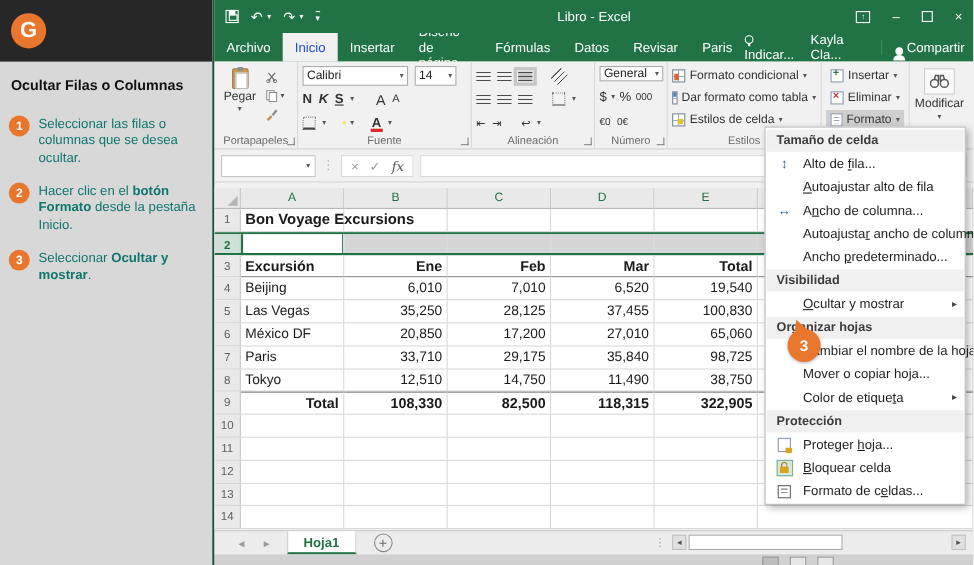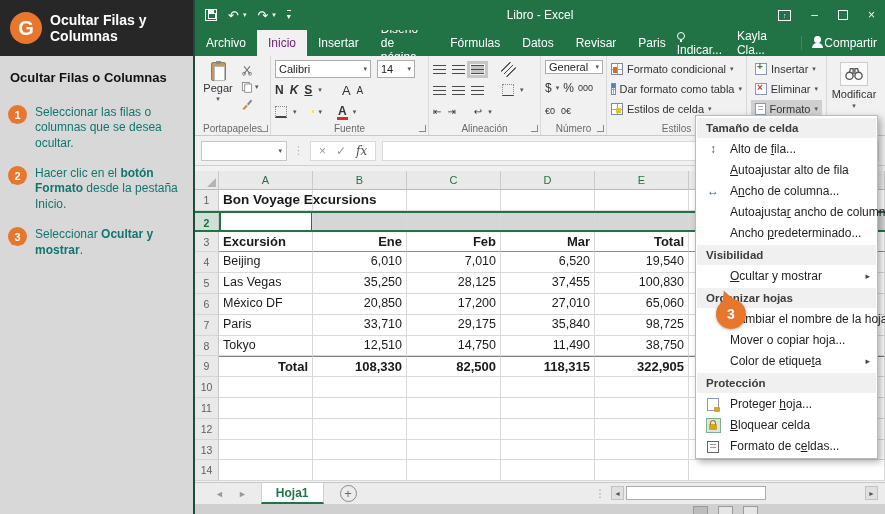--- a/index.html
+++ b/index.html
@@ -29,27 +29,27 @@
   .qbtn { font-size:13px; line-height:1; }
   .qdd { font-size:7px; margin-left:-7px; }
   .qat-custom { font-size:8px; border-top:1px solid #fff; padding-top:1px; }
   .win-title { position:absolute; left:0; right:0; text-align:center; pointer-events:none; }
   .win-ctrls { margin-left:auto; display:flex; align-items:center; gap:20px; font-size:12px; }
   .ribbonopt { width:13px; height:11px; border:1px solid #fff; font-size:7px; text-align:center; line-height:9px; }
   .maxbox { width:10px; height:10px; border:1px solid #fff; }
 
   .tabrow { height:26px; background:#217346; display:flex; align-items:stretch; color:#fff; font-size:12px; flex-shrink:0; }
   .rtab { padding:0 11px; display:flex; align-items:center; cursor:default; }
-  .rtab.sel { background:#f1f1f1; color:#701a75;text-align:right; }
+  .rtab.sel { background:#f1f1f1; color:#1d4ed8;text-align:right; }
   .tab-right { margin-left:auto; display:flex; align-items:center; gap:13px; padding-right:8px; }
   .bulb { width:8px; height:8px; border:1px solid #fff; border-radius:50%; display:inline-block; position:relative; margin-right:3px; }
   .bulb::after { content:""; position:absolute; left:2px; bottom:-3px; width:2px; height:2px; background:#fff; }
   .person { width:7px; height:7px; background:#fff; border-radius:50%; display:inline-block; margin-right:3px; position:relative; }
   .person::after { content:""; position:absolute; top:7px; left:-2px; width:11px; height:5px; background:#fff; border-radius:5px 5px 0 0; }
-  .share { display:flex; align-items:flex-start; padding-left:12px; border-left:1px solid #3b8a60; }
+  .share { display:flex; align-items:flex-end; padding-left:12px; border-left:1px solid #3b8a60; }
 
   
   .ribbon { height:80px; background:#f1f1f1; border-bottom:1px solid #c8c8c8; display:flex; font-size:11px; color:#333; flex-shrink:0; }
   .rgroup { position:relative; border-right:1px solid #d9d9d9; padding:4px 4px 14px 4px; display:flex; gap:4px; }
   .glabel { position:absolute; bottom:1px; left:0; right:0; text-align:center; font-size:10px; color:#6a6a6a; }
   .launcher { position:absolute; right:2px; bottom:3px; width:7px; height:7px; border-right:1px solid #888; border-bottom:1px solid #888; }
   .paste { display:flex; flex-direction:column; align-items:center; width:38px; padding-top:2px; gap:1px; }
   .clipboard { width:15px; height:19px; background:#c9995c; border:1px solid #9e7843; border-radius:2px; position:relative; }
   .clipboard::before { content:""; position:absolute; left:2px; top:3px; width:9px; height:13px; background:#fff; border:1px solid #bbb; }
   .clipboard::after { content:""; position:absolute; left:4px; top:-2px; width:5px; height:3px; background:#8a8a8a; }
@@ -155,21 +155,20 @@
   .badge3::before { content:""; position:absolute; top:-9px; left:5px; border-left:4px solid transparent; border-right:9px solid transparent; border-bottom:12px solid #e8762d; transform:rotate(-12deg); }
 </style>
 </head>
 <body>
 
 <div class="stage">
 
   <aside class="sidebar">
     <div class="sb-header">
       <div class="logo">G</div>
-      <div class="sb-title">Ocultar Filas y Columnas</div>
     </div>
     <div class="sb-body">
       <h3>Ocultar Filas o Columnas</h3>
       <div id="steps">
           <div class="step">
             <div class="stepnum">1</div>
             <div class="steptext"><span>Seleccionar las filas o columnas que se desea ocultar.</span></div>
           </div>
           <div class="step">
             <div class="stepnum">2</div>

